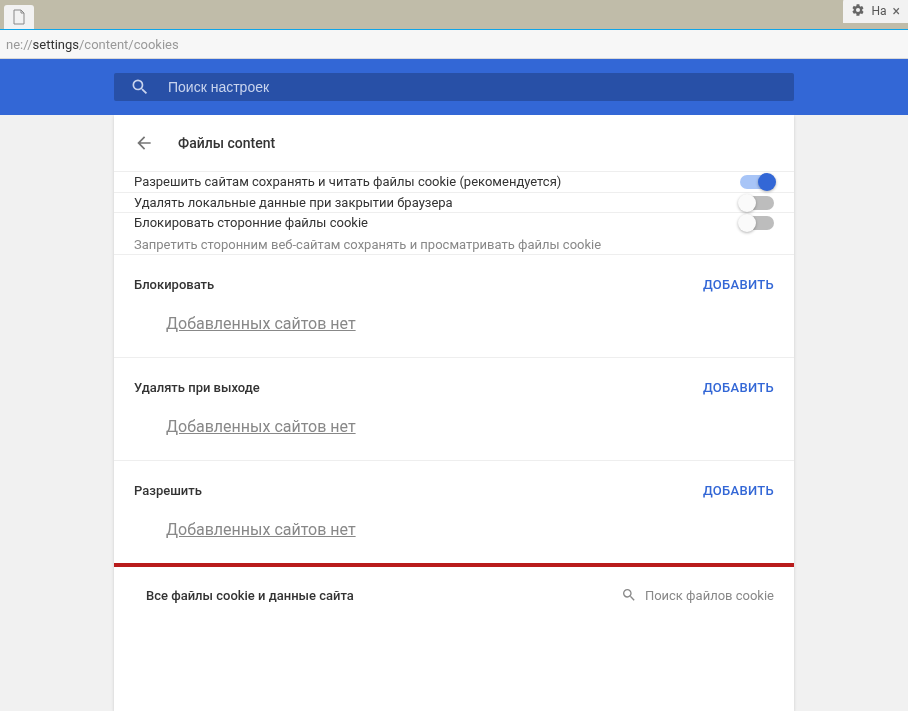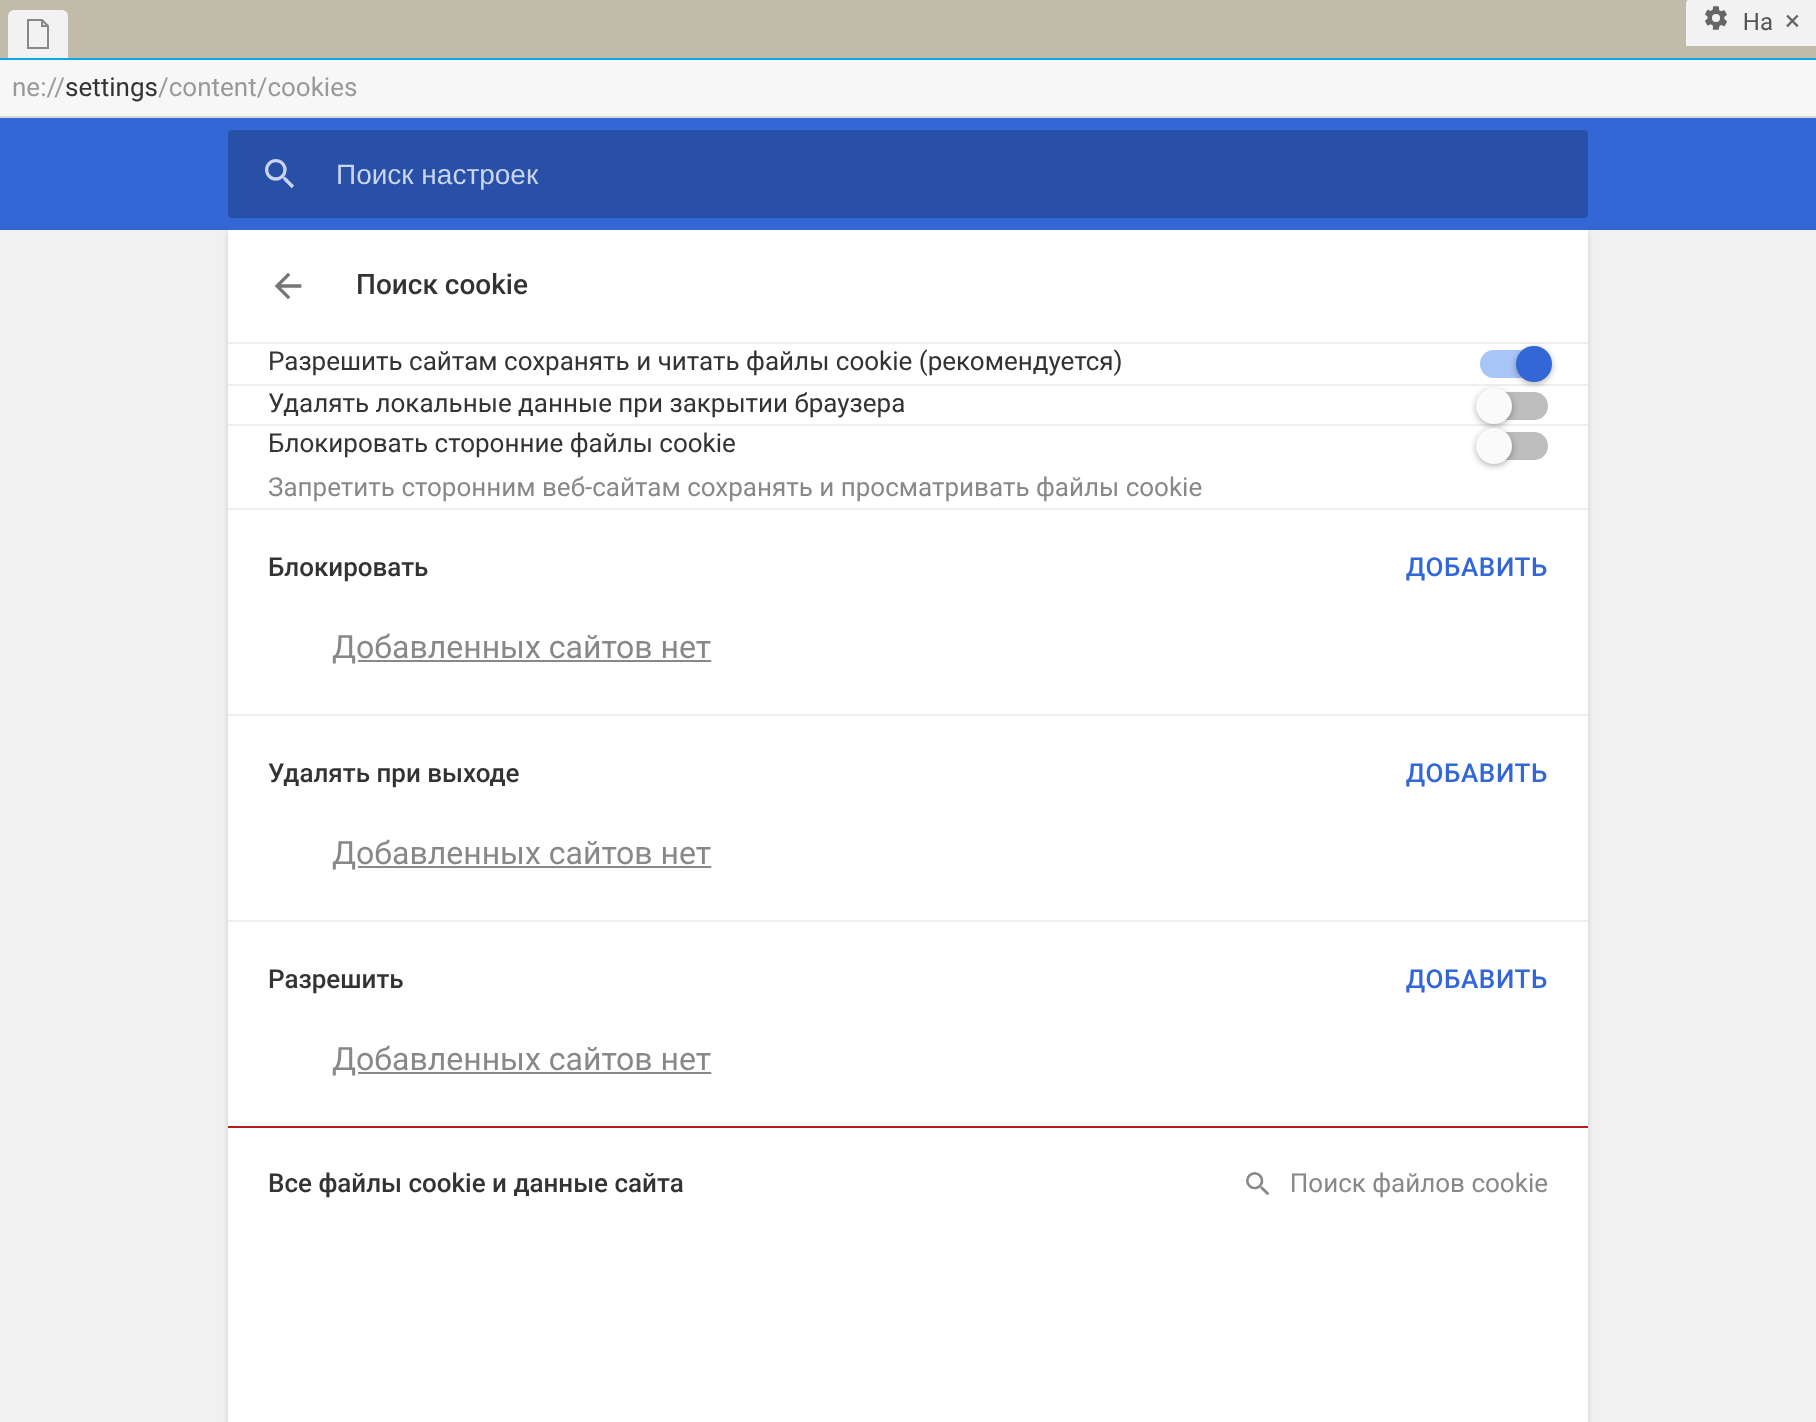--- a/index.html
+++ b/index.html
@@ -65,21 +65,21 @@
     
     .blue-header {
       height: 56px;
       background: #3367d6;
       display: flex;
       justify-content: center;
       align-items: center;
     }
     .search-bar {
       width: 680px;
-      height: 44px;
+      height: 28px;
       background: #2850a7;
       border-radius: 2px;
       display: flex;
       align-items: center;
       padding: 0 16px;
       gap: 18px;
     }
     .search-bar svg { flex-shrink: 0; }
     .search-bar input {
       flex: 1;
@@ -156,22 +156,22 @@
       display: flex;
       justify-content: space-between;
       align-items: flex-start;
       border-top: 1px solid #eee;
     }
     .section-title { font-size: 13px; font-weight: 500; color: #333; }
     .add-btn { font-size: 13px; font-weight: 500; color: #3367d6; letter-spacing: .3px; cursor: pointer; }
     .empty-msg { padding: 12px 20px 24px 52px; font-size: 16px; color: #888; text-decoration: underline; }
 
     .all-cookies-row {
-      border-top: 1px solid #b91c1c;
-      padding: 20px 20px 4px 20px;
+      border-top: 4px solid #b91c1c;
+      padding: 20px 20px 4px 32px;
       display: flex;
       justify-content: space-between;
       align-items: center;
     }
     .cookie-search {
       display: flex;
       align-items: center;
       gap: 8px;
       color: #888;
       font-size: 13px;
@@ -217,21 +217,21 @@
 
 <div class="page-body">
   <div class="settings-card">
 
     <div class="card-header">
       <span class="back-arrow">
         <svg width="20" height="20" viewBox="0 0 24 24" fill="#757575">
           <path d="M20 11H7.83l5.59-5.59L12 4l-8 8 8 8 1.41-1.41L7.83 13H20v-2z"></path>
         </svg>
       </span>
-      <span class="card-title">Поиск cookie</span>
+      <span class="card-title">Файлы content</span>
     </div>
 
     <div class="setting-row">
       <div class="setting-text">
         <div class="setting-label">Разрешить сайтам сохранять и читать файлы cookie (рекомендуется)</div>
       </div>
       <div class="toggle on"></div>
     </div>
 
     <div class="setting-row">

